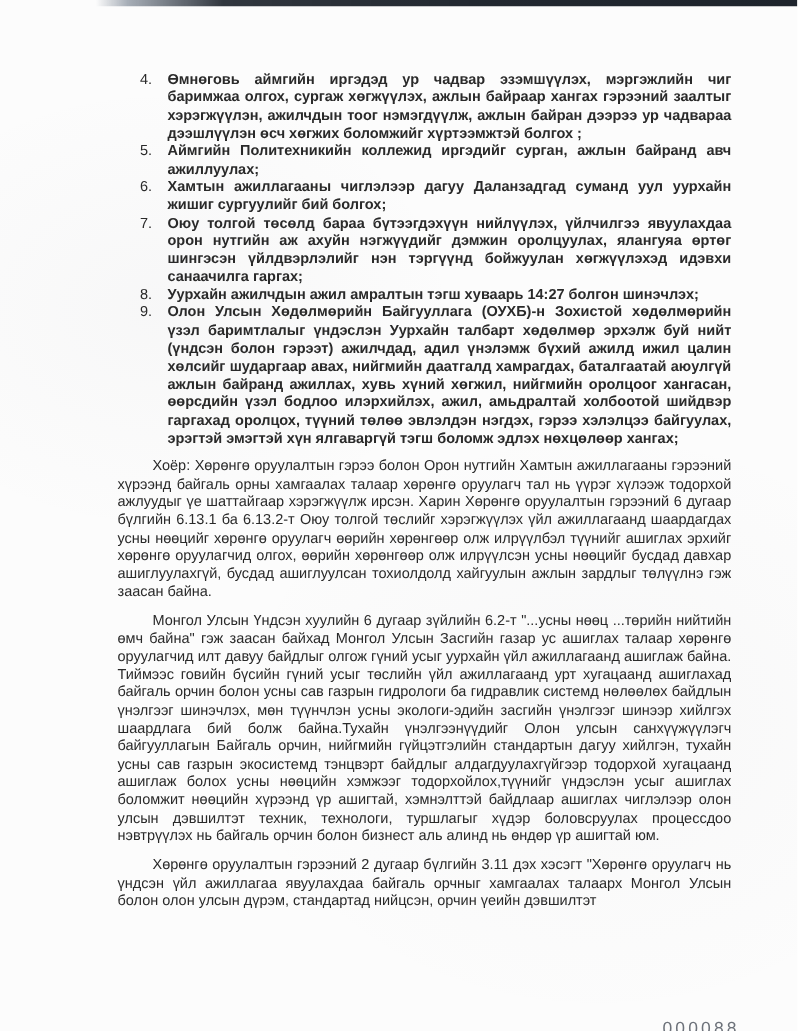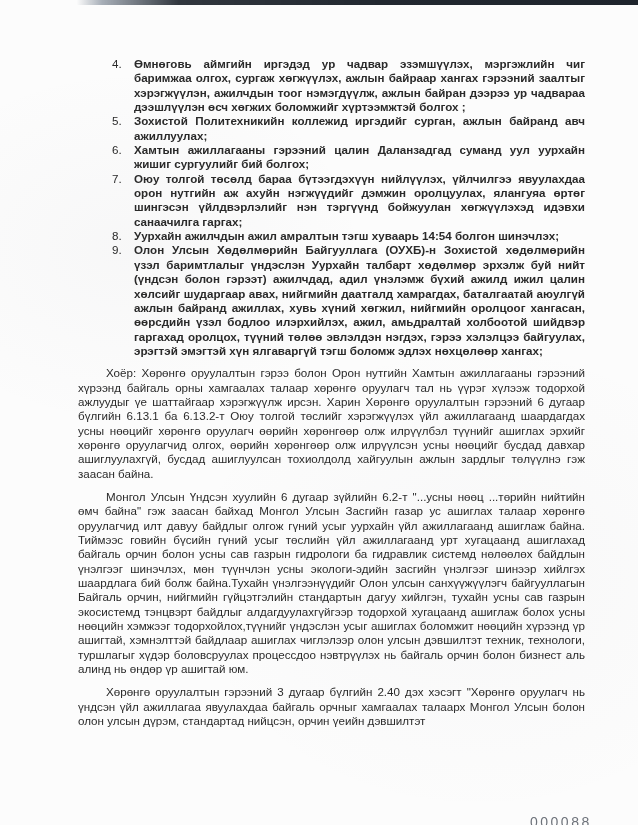--- a/index.html
+++ b/index.html
@@ -39,21 +39,21 @@
   }
   .num-list {
     margin: 0 0 0 34px;
     padding: 0;
     list-style: none;
   }
   .num-list li { display: flex; }
   .li-num { flex: 0 0 22px; }
   .li-txt { flex: 1; text-align: justify; font-weight: bold; }
   .para {
-    margin: 9px 0 0 0;
+    margin: 9px 0 0 16px;
     text-indent: 28px;
     text-align: justify;
   }
   .para.first-after-list { margin-top: 8px; }
   .stamp {
     position: absolute;
     left: 530px;
     top: 814px;
     color: #6d727a;
     font-size: 14px;
@@ -68,39 +68,39 @@
   <div class="scan-band"></div>
 
   <div class="content">
     <ol class="num-list">
       <li>
         <span class="li-num">4.</span>
         <span class="li-txt">Өмнөговь аймгийн иргэдэд ур чадвар эзэмшүүлэх, мэргэжлийн чиг баримжаа олгох, сургаж хөгжүүлэх, ажлын байраар хангах гэрээний заалтыг хэрэгжүүлэн, ажилчдын тоог нэмэгдүүлж, ажлын байран дээрээ ур чадвараа дээшлүүлэн өсч хөгжих боломжийг хүртээмжтэй болгох ;</span>
       </li>
       <li>
         <span class="li-num">5.</span>
-        <span class="li-txt">Зохистой Политехникийн коллежид иргэдийг сурган, ажлын байранд авч ажиллуулах;</span>
+        <span class="li-txt">Аймгийн Политехникийн коллежид иргэдийг сурган, ажлын байранд авч ажиллуулах;</span>
       </li>
       <li>
         <span class="li-num">6.</span>
-        <span class="li-txt">Хамтын ажиллагааны гэрээний цалин Даланзадгад суманд уул уурхайн жишиг сургуулийг бий болгох;</span>
+        <span class="li-txt">Хамтын ажиллагааны чиглэлээр дагуу Даланзадгад суманд уул уурхайн жишиг сургуулийг бий болгох;</span>
       </li>
       <li>
         <span class="li-num">7.</span>
         <span class="li-txt">Оюу толгой төсөлд бараа бүтээгдэхүүн нийлүүлэх, үйлчилгээ явуулахдаа орон нутгийн аж ахуйн нэгжүүдийг дэмжин оролцуулах, ялангуяа өртөг шингэсэн үйлдвэрлэлийг нэн тэргүүнд бойжуулан хөгжүүлэхэд идэвхи санаачилга гаргах;</span>
       </li>
       <li>
         <span class="li-num">8.</span>
-        <span class="li-txt">Уурхайн ажилчдын ажил амралтын тэгш хуваарь 14:54 болгон шинэчлэх;</span>
+        <span class="li-txt">Уурхайн ажилчдын ажил амралтын тэгш хуваарь 14:27 болгон шинэчлэх;</span>
       </li>
       <li>
         <span class="li-num">9.</span>
         <span class="li-txt">Олон Улсын Хөдөлмөрийн Байгууллага (ОУХБ)-н Зохистой хөдөлмөрийн үзэл баримтлалыг үндэслэн Уурхайн талбарт хөдөлмөр эрхэлж буй нийт (үндсэн болон гэрээт) ажилчдад, адил үнэлэмж бүхий ажилд ижил цалин хөлсийг шударгаар авах, нийгмийн даатгалд хамрагдах, баталгаатай аюулгүй ажлын байранд ажиллах, хувь хүний хөгжил, нийгмийн оролцоог хангасан, өөрсдийн үзэл бодлоо илэрхийлэх, ажил, амьдралтай холбоотой шийдвэр гаргахад оролцох, түүний төлөө эвлэлдэн нэгдэх, гэрээ хэлэлцээ байгуулах, эрэгтэй эмэгтэй хүн ялгаваргүй тэгш боломж эдлэх нөхцөлөөр хангах;</span>
       </li>
     </ol>
 
     <div class="para first-after-list">Хоёр: Хөрөнгө оруулалтын гэрээ болон Орон нутгийн Хамтын ажиллагааны гэрээний хүрээнд байгаль орны хамгаалах талаар хөрөнгө оруулагч тал нь үүрэг хүлээж тодорхой ажлуудыг үе шаттайгаар хэрэгжүүлж ирсэн. Харин Хөрөнгө оруулалтын гэрээний 6 дугаар бүлгийн 6.13.1 ба 6.13.2-т Оюу толгой төслийг хэрэгжүүлэх үйл ажиллагаанд шаардагдах усны нөөцийг хөрөнгө оруулагч өөрийн хөрөнгөөр олж илрүүлбэл түүнийг ашиглах эрхийг хөрөнгө оруулагчид олгох, өөрийн хөрөнгөөр олж илрүүлсэн усны нөөцийг бусдад давхар ашиглуулахгүй, бусдад ашиглуулсан тохиолдолд хайгуулын ажлын зардлыг төлүүлнэ гэж заасан байна.</div>
     <div class="para">Монгол Улсын Үндсэн хуулийн 6 дугаар  зүйлийн 6.2-т "...усны нөөц ...төрийн нийтийн өмч байна" гэж заасан байхад Монгол Улсын Засгийн газар ус ашиглах талаар хөрөнгө оруулагчид илт давуу байдлыг олгож  гүний усыг уурхайн үйл ажиллагаанд ашиглаж байна. Тиймээс говийн бүсийн гүний усыг төслийн үйл ажиллагаанд урт хугацаанд ашиглахад байгаль орчин болон усны сав газрын гидрологи ба гидравлик системд нөлөөлөх байдлын  үнэлгээг шинэчлэх, мөн түүнчлэн усны экологи-эдийн засгийн үнэлгээг шинээр хийлгэх шаардлага бий болж байна.Тухайн үнэлгээнүүдийг Олон улсын санхүүжүүлэгч байгууллагын Байгаль орчин, нийгмийн гүйцэтгэлийн стандартын дагуу хийлгэн, тухайн усны сав газрын экосистемд тэнцвэрт байдлыг алдагдуулахгүйгээр тодорхой хугацаанд ашиглаж болох усны нөөцийн хэмжээг тодорхойлох,түүнийг үндэслэн усыг ашиглах боломжит нөөцийн хүрээнд үр ашигтай, хэмнэлттэй байдлаар ашиглах чиглэлээр олон улсын дэвшилтэт  техник, технологи, туршлагыг  хүдэр боловсруулах процессдоо нэвтрүүлэх нь байгаль орчин болон бизнест аль алинд нь өндөр үр ашигтай юм.</div>
-    <div class="para">Хөрөнгө оруулалтын гэрээний 3 дугаар бүлгийн 2.40 дэх хэсэгт "Хөрөнгө оруулагч нь үндсэн үйл ажиллагаа явуулахдаа байгаль орчныг хамгаалах талаарх Монгол Улсын болон олон улсын дүрэм, стандартад нийцсэн, орчин үеийн дэвшилтэт</div>
+    <div class="para">Хөрөнгө оруулалтын гэрээний 2 дугаар бүлгийн 3.11 дэх хэсэгт "Хөрөнгө оруулагч нь үндсэн үйл ажиллагаа явуулахдаа байгаль орчныг хамгаалах талаарх Монгол Улсын болон олон улсын дүрэм, стандартад нийцсэн, орчин үеийн дэвшилтэт</div>
   </div>
 
   <div class="stamp">000088</div>
 </div>
 
 </body></html>

